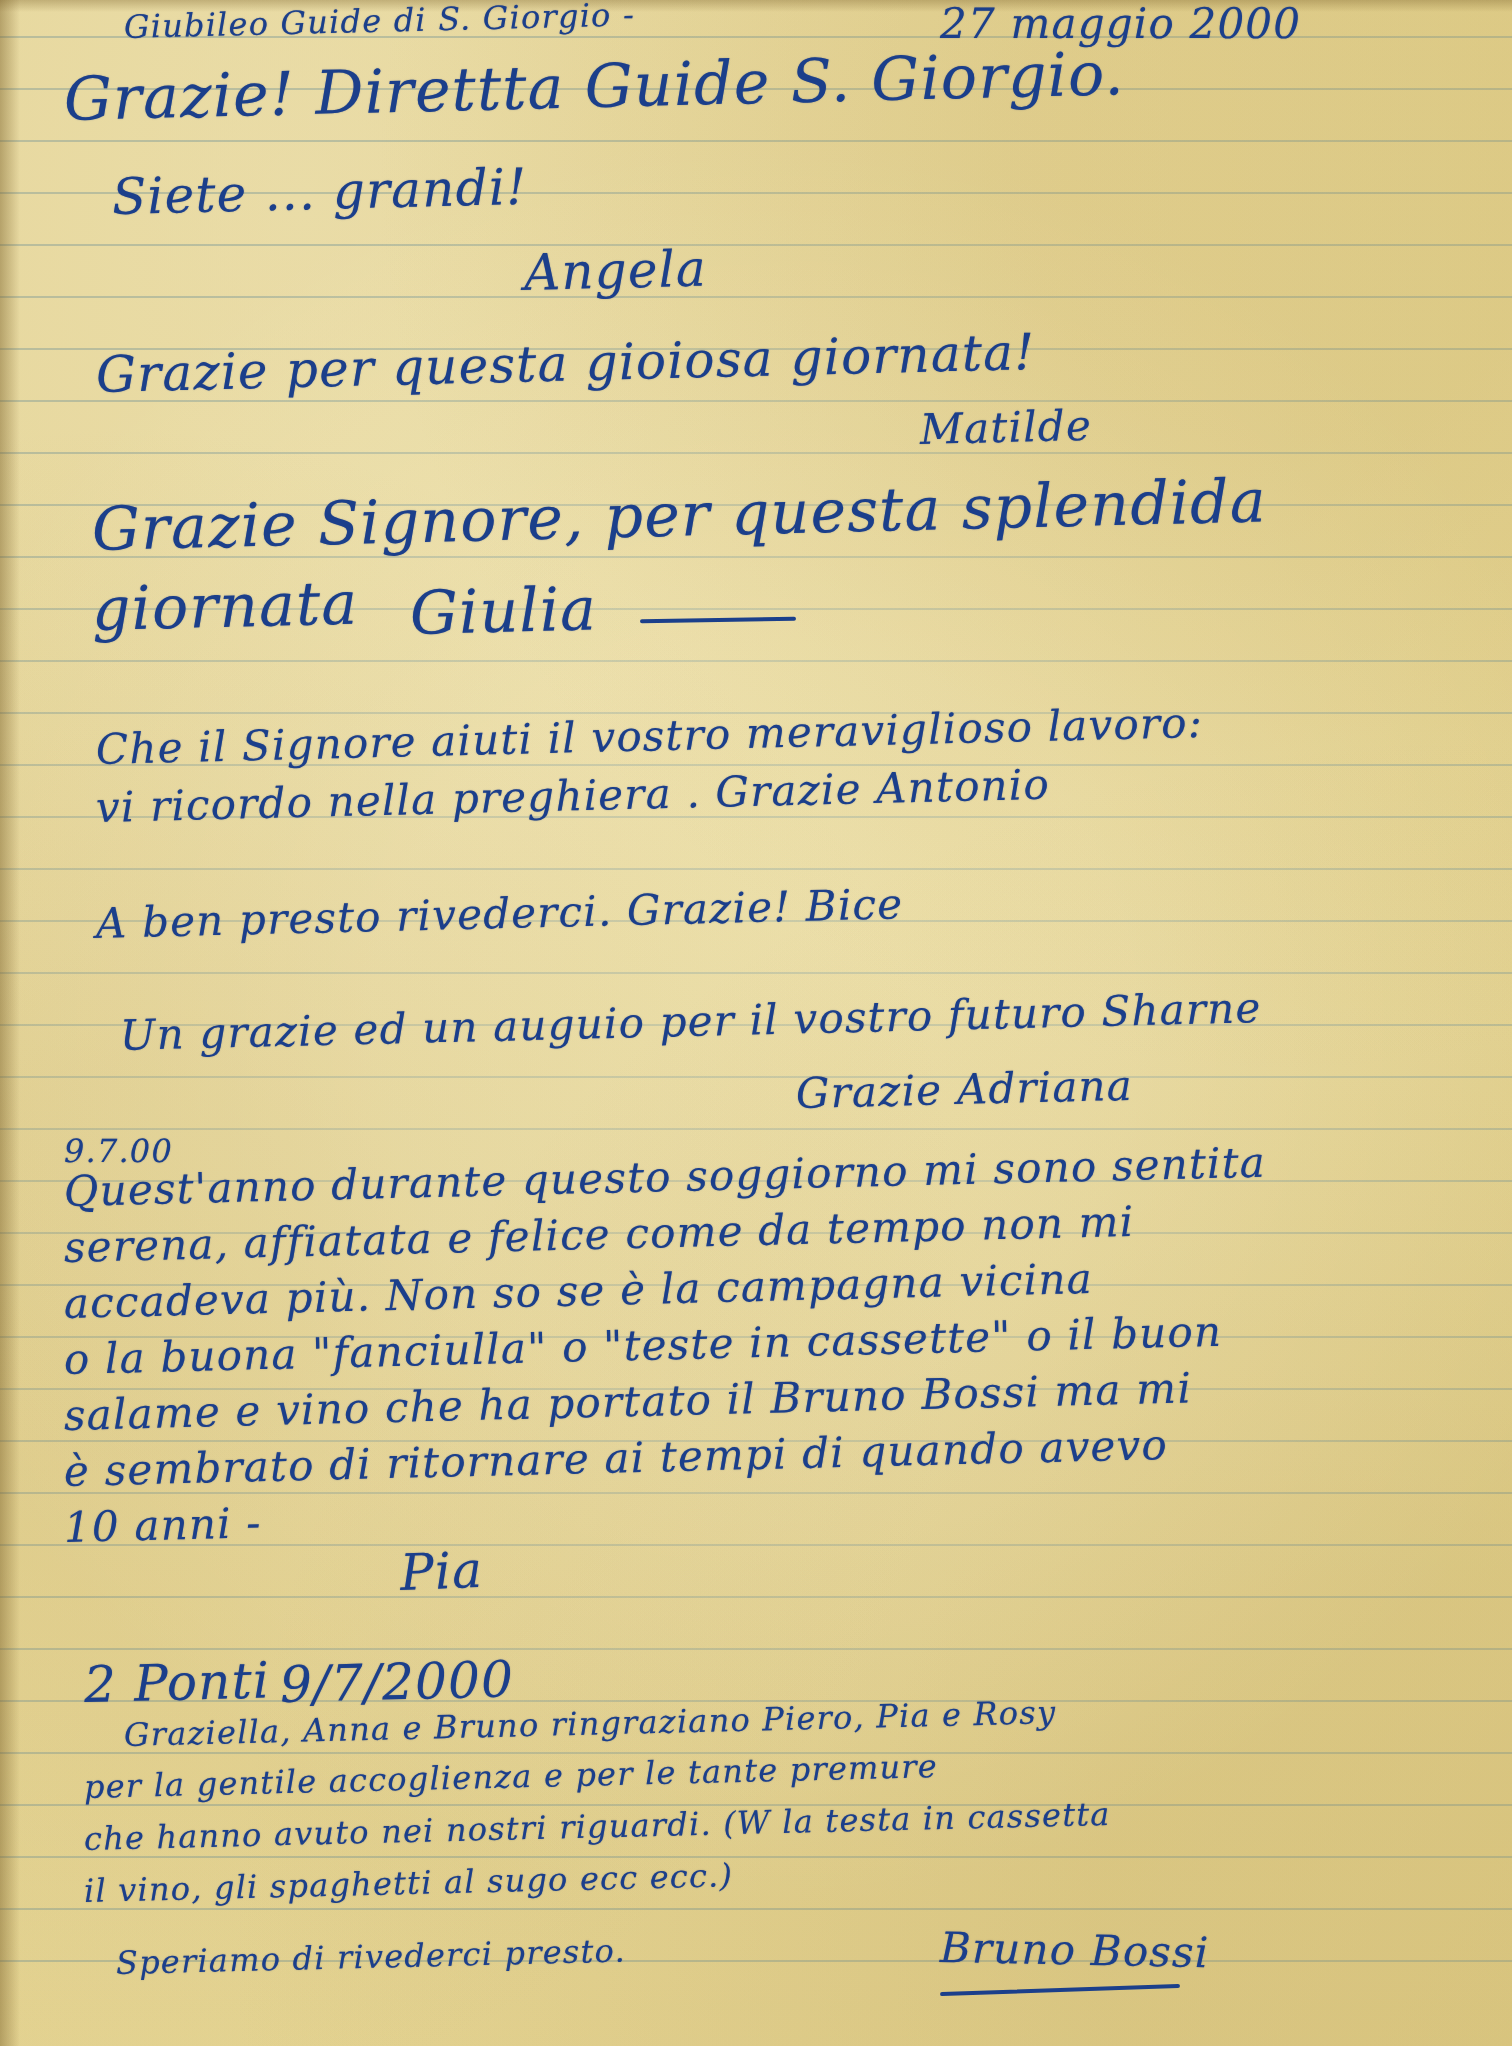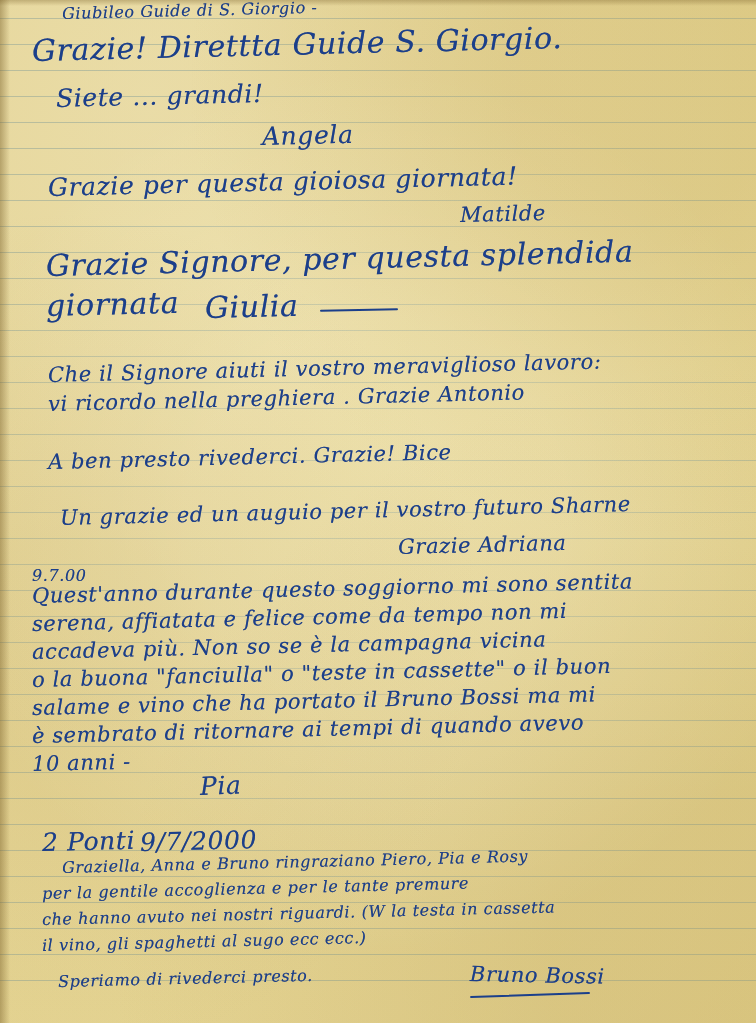--- a/index.html
+++ b/index.html
@@ -108,20 +108,21 @@
       <div class="rule" style="top: 902px; background: rgba(120, 150, 150, 0.42);"></div>
       <div class="rule" style="top: 928px; background: rgba(120, 150, 150, 0.42);"></div>
       <div class="rule" style="top: 954px; background: rgba(120, 150, 150, 0.42);"></div>
       <div class="rule" style="top: 980px; background: rgba(120, 150, 150, 0.42);"></div>
     </div>
   <div id="grain"></div>
   <div id="edge-left"></div>
   <div id="edge-top"></div>
 
   <div class="hw md rot1" style="left:62px;top:4px;">Giubileo Guide di S. Giorgio -</div>
+  <div class="hw lg" style="left:470px;top:0px;">27 maggio 2000</div>
 
   <div class="hw xxl rot1" style="left:32px;top:33px;">Grazie!      Direttta   Guide S. Giorgio.</div>
   <div class="hw xl rot1" style="left:56px;top:84px;">Siete ... grandi!</div>
   <div class="hw xl rot1" style="left:262px;top:122px;">Angela</div>
 
   <div class="hw xl rot1" style="left:48px;top:173px;">Grazie per questa gioiosa giornata!</div>
   <div class="hw lg rot1" style="left:460px;top:203px;">Matilde</div>
 
   <div class="hw xxl rot1" style="left:46px;top:248px;">Grazie Signore, per questa splendida</div>
   <div class="hw xxl rot1" style="left:46px;top:288px;">giornata</div>

